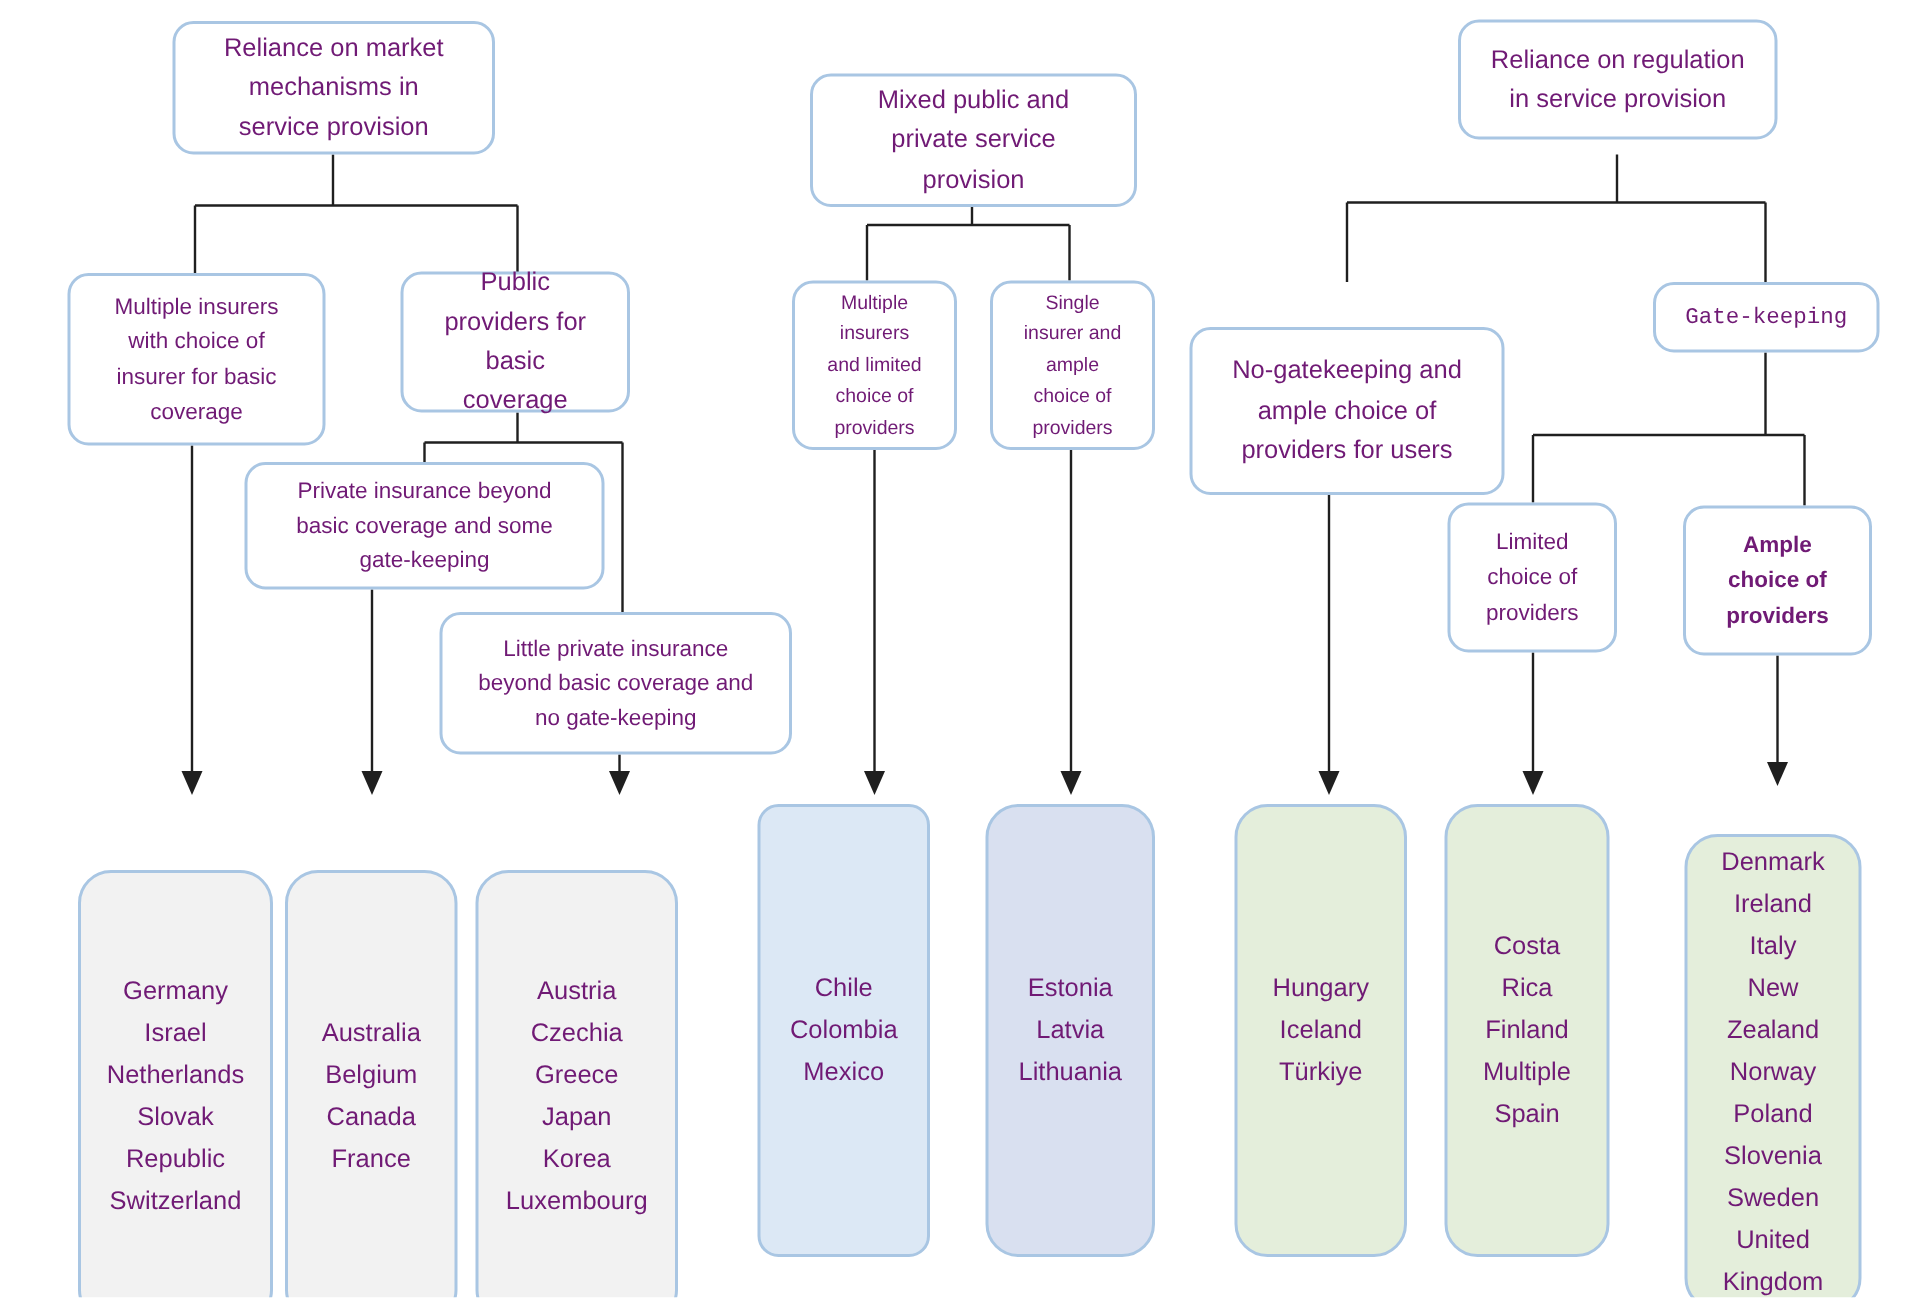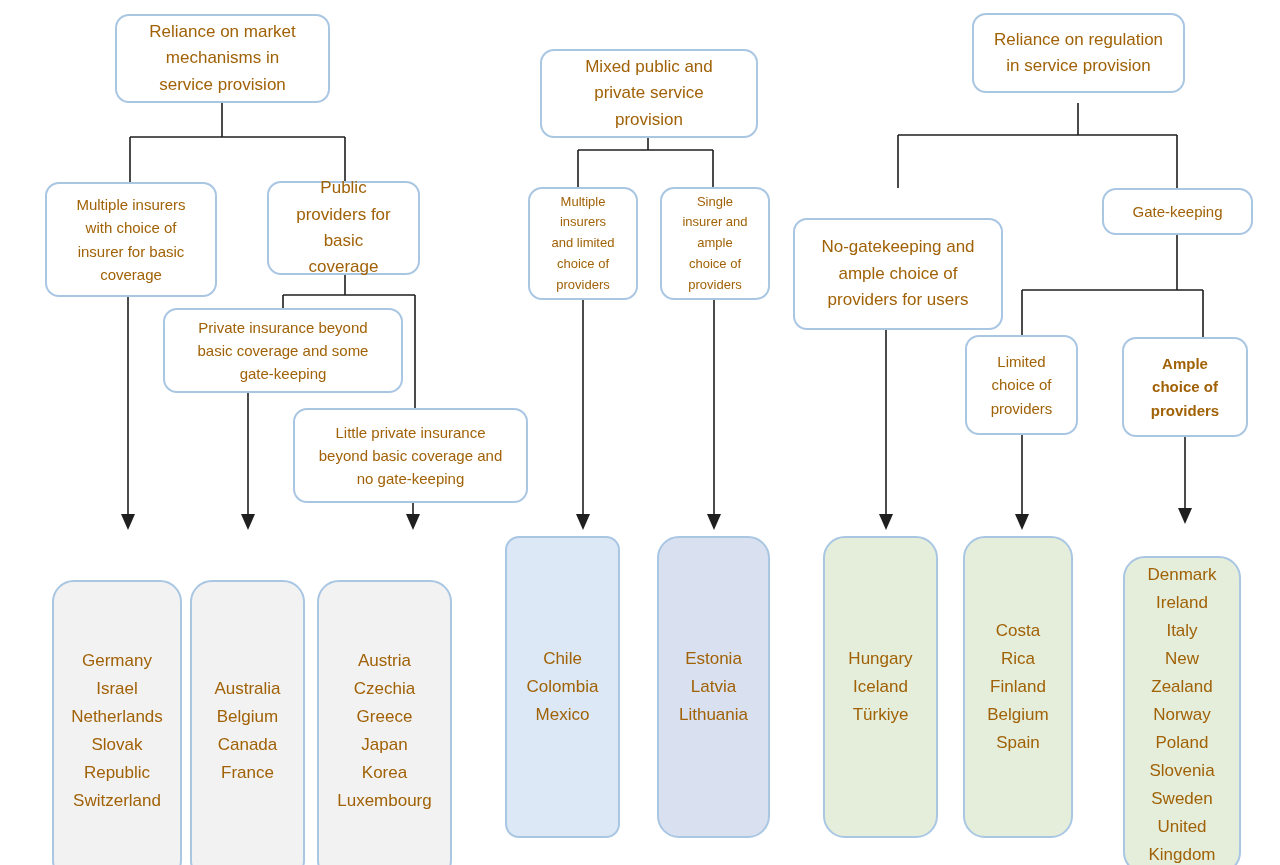--- a/index.html
+++ b/index.html
@@ -2,21 +2,21 @@
 <html style="--border-blue: #a9c6e3; --fill-white: #ffffff; --fill-gray: #f2f2f2; --fill-blue-light: #dce8f5; --fill-blue-periwinkle: #d9e0f0; --fill-green: #e4eedb; --line-color: #1f1f1f;"><head>
 <meta charset="utf-8">
 <style>
   html, body { margin: 0; padding: 0; background: #ffffff; }
   #canvas {
     position: relative;
     width: 1280px;
     height: 865px;
     background: #ffffff;
     font-family: "Liberation Sans", sans-serif;
-    color: #a16207;
+    color: #701a75;
     overflow: hidden;
   }
   #wires {
     position: absolute;
     left: 0; top: 0;
     width: 1280px; height: 865px;
     z-index: 0;
   }
   .connector {
     stroke: var(--line-color, #1f1f1f);
@@ -59,21 +59,21 @@
 
   
   #A1  { left:115px;  top:14px;  width:215px; height:89px;  padding:0 25px; }
   #B1  { left:540px;  top:13px;  width:218px; height:89px;  padding:16px 28px;margin-top:36px; }
   #C1  { left:972px;  top:13px;  width:213px; height:80px;  padding:4px 12px; }
   #A2a { left:45px;   top:182px; width:172px; height:115px; padding:0 24px; font-size:15px; }
   #A2b { left:267px;  top:181px; width:153px; height:94px;  padding:0 18px; }
   #B2a { left:528px;  top:187px; width:110px; height:113px; padding:0 20px; font-size:13px; line-height:1.6; }
   #B2b { left:660px;  top:187px; width:110px; height:113px; padding:0 20px; font-size:13px; line-height:1.6; }
   #C2a { left:793px;  top:188px; width:210px; height:112px; padding:0 20px;margin-top:30px; }
-  #C2b { left:1102px; top:188px; width:151px; height:47px;  font-size:15px; }
+  #C2b { left:1102px; top:188px; width:151px; height:47px;  font-size:15px;font-family:Liberation Mono, monospace; }
   #A3a { left:163px;  top:308px; width:240px; height:85px;  padding:0 28px; font-size:15px; }
   #A3b { left:293px;  top:408px; width:235px; height:95px;  padding:0 22px; font-size:15px; }
   #C3a { left:965px;  top:335px; width:113px; height:100px; padding:0 17px; font-size:15px; }
   #C3b { left:1122px; top:337px; width:126px; height:100px; padding:0 24px; font-size:15px;font-weight:bold; }
 
   
   #G1 { left:52px;   top:536px; width:130px; height:302px; padding:0 10px; }
   #G2 { left:190px;  top:536px; width:115px; height:302px; }
   #G3 { left:317px;  top:536px; width:135px; height:302px; }
   #G4 { left:505px;  top:536px; width:115px; height:302px; }
@@ -164,21 +164,21 @@
 Colombia
 Mexico</div>
   <div class="country fill-peri" id="G5">Estonia
 Latvia
 Lithuania</div>
   <div class="country fill-green" id="G6">Hungary
 Iceland
 Türkiye</div>
   <div class="country fill-green" id="G7">Costa Rica
 Finland
-Belgium
+Multiple
 Spain</div>
   <div class="country fill-green" id="G8">Denmark
 Ireland
 Italy
 New Zealand
 Norway
 Poland
 Slovenia
 Sweden
 United Kingdom</div>

